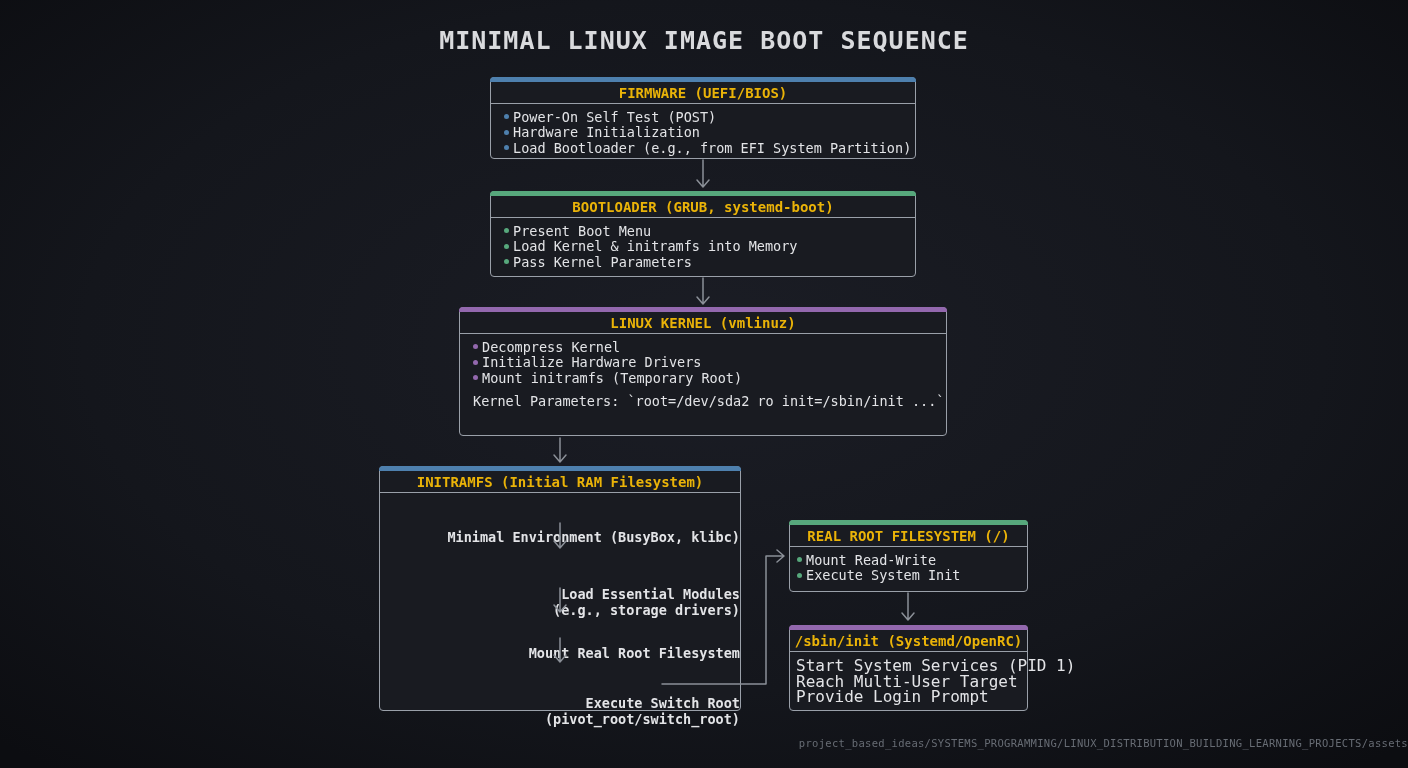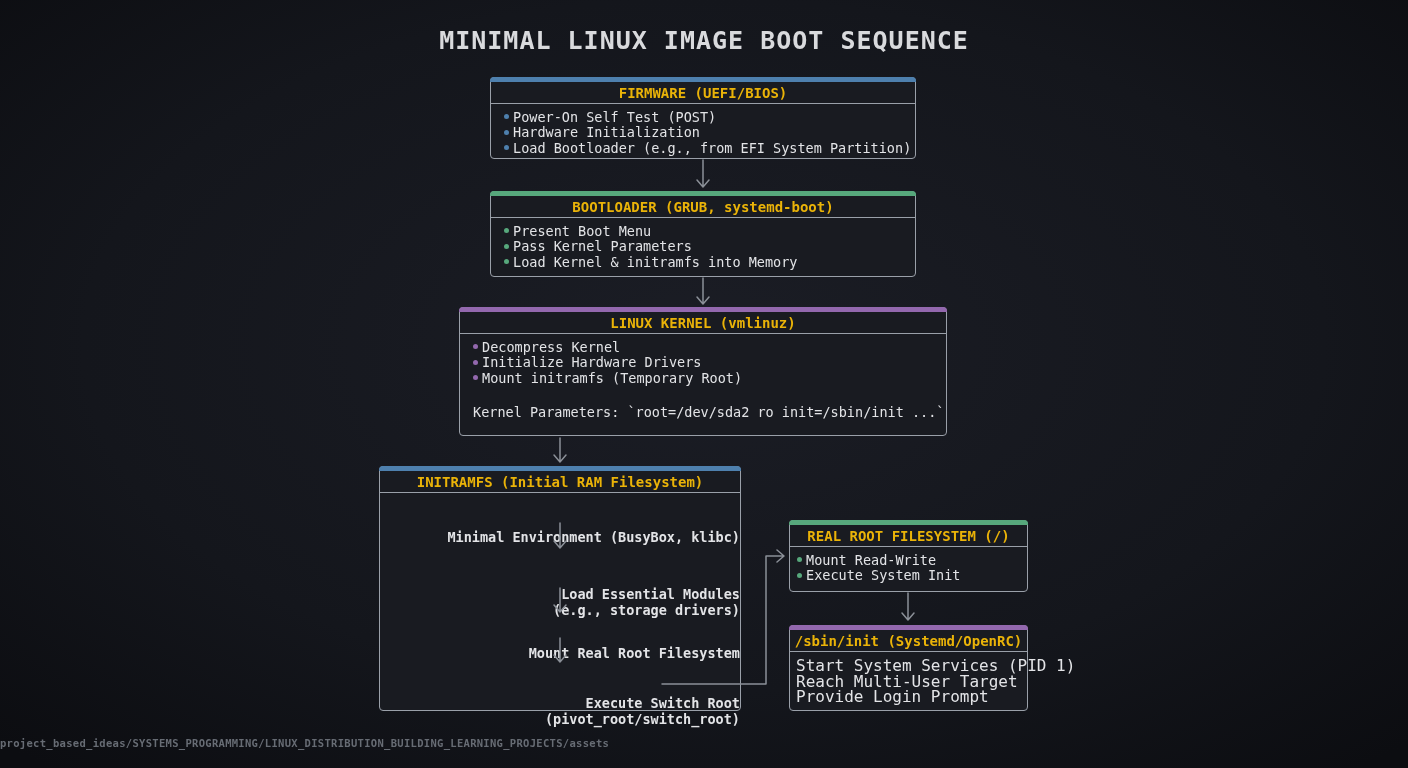--- a/index.html
+++ b/index.html
@@ -23,28 +23,28 @@
     border-radius:4px 4px 0 0;background:#888;
   }
   .box-header{
     border-bottom:1px solid #9aa0a9;
     text-align:center;font-weight:bold;font-size:14px;color:#eab308;
     padding:3px 2px 2px 2px;white-space:nowrap;
   }
   ul.bullets{list-style:none;margin:0;padding:5px 0 0 13px;}
   ul.bullets li{display:flex;align-items:center;gap:4px;height:15.5px;font-size:13.5px;white-space:nowrap;}
   .dot{width:5px;height:5px;border-radius:50%;flex:0 0 auto;background:#888;}
-  .note{font-size:13.5px;padding-left:13px;margin-top:18px;white-space:nowrap;}
+  .note{font-size:13.5px;padding-left:13px;margin-top:7px;white-space:nowrap;}
   .plain-lines{padding:4px 0 0 6px;}
   .plain-lines div{height:15.5px;font-size:16px;white-space:nowrap;}
   .init-steps{position:relative;height:100%;}
   .init-step{position:absolute;left:0;width:100%;text-align:right;font-size:13.5px;line-height:16px;white-space:nowrap;font-weight:bold;}
   .footer{
-    position:absolute;top:737px;left:0;width:100%;text-align:left;
-    font-size:10.5px;letter-spacing:0.3px;color:#676c74;font-weight:bold;
+    position:absolute;top:737px;left:0;width:100%;text-align:right;
+    font-size:10.5px;letter-spacing:0.3px;color:#676c74;
   }
   svg.connectors{position:absolute;left:0;top:0;pointer-events:none;}
   svg.connectors path{stroke:#8b9098;stroke-width:1.5;fill:none;stroke-linecap:round;stroke-linejoin:round;}
 </style>
 </head>
 <body>
 
 <div class="title">MINIMAL LINUX IMAGE BOOT SEQUENCE</div>
 
 <div class="box" style="left:490px;top:77px;width:426px;height:82px">
@@ -69,25 +69,25 @@
 <div class="box" style="left:490px;top:191px;width:426px;height:86px">
   <div class="accent" style="background: rgb(87, 168, 124);"></div>
   <div class="box-header">BOOTLOADER (GRUB, systemd-boot)</div>
   <ul class="bullets">
     <li>
         <span class="dot" style="background: rgb(87, 168, 124);"></span>
         <span>Present Boot Menu</span>
       </li>
     <li>
         <span class="dot" style="background: rgb(87, 168, 124);"></span>
-        <span>Pass Kernel Parameters</span>
+        <span>Load Kernel &amp; initramfs into Memory</span>
       </li>
     <li>
         <span class="dot" style="background: rgb(87, 168, 124);"></span>
-        <span>Load Kernel &amp; initramfs into Memory</span>
+        <span>Pass Kernel Parameters</span>
       </li>
   </ul>
 </div>
 
 <div class="box" style="left:459px;top:307px;width:488px;height:129px">
   <div class="accent" style="background: rgb(147, 104, 174);"></div>
   <div class="box-header">LINUX KERNEL (vmlinuz)</div>
   <ul class="bullets">
     <li>
         <span class="dot" style="background: rgb(147, 104, 174);"></span>

